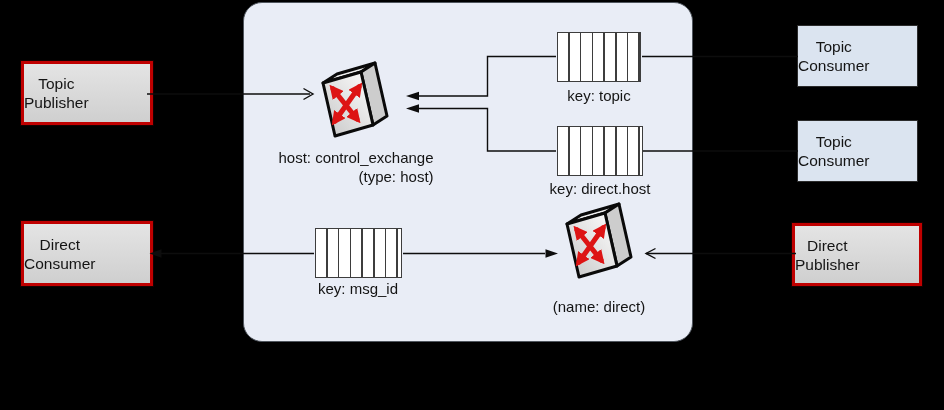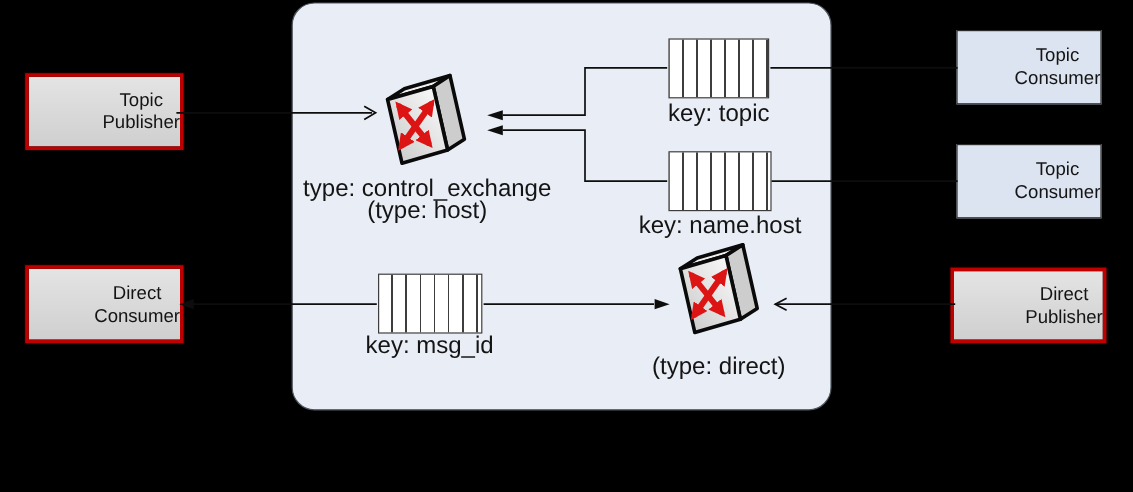--- a/index.html
+++ b/index.html
@@ -9,21 +9,21 @@
     font-family:"Liberation Sans","DejaVu Sans",sans-serif;
   }
   .stage{position:relative;width:944px;height:410px;}
   .broker{
     position:absolute;left:243px;top:2px;width:450px;height:340px;
     box-sizing:border-box;border:1.4px solid var(--broker-border,#50565e);
     border-radius:19px;background:var(--broker-fill,#e9edf6);
   }
   .node{
     position:absolute;box-sizing:border-box;
-    display:flex;align-items:center;justify-content:flex-end;text-align:center;
+    display:flex;align-items:center;justify-content:flex-start;text-align:center;
     color:var(--text,#141414);font-size:15.5px;line-height:19px;
   }
   .node-label{white-space:pre-line;}
   .red-box{
     border:3px solid var(--red-border,#bf0000);
     background:linear-gradient(180deg,var(--gray-fill-top,#e4e4e4),var(--gray-fill-bottom,#cfcfcf));
     box-shadow:0 0 0 1px rgba(40,0,0,.55);
   }
   .blue-box{
     border:1px solid var(--blue-border,#2b2b2b);
@@ -33,22 +33,22 @@
     position:absolute;box-sizing:border-box;
     border:1.5px solid var(--queue-border,#3d3d3d);
     background:
       repeating-linear-gradient(90deg,
         transparent 0px, transparent 10.2px,
         var(--queue-border,#3d3d3d) 10.2px, var(--queue-border,#3d3d3d) 11.71px),
       var(--queue-fill,#fff);
   }
   .q-label,.x-label{
     position:absolute;transform:translateX(-50%);
-    color:var(--text,#141414);font-size:20px;line-height:19px;
-    white-space:nowrap;text-align:center;
+    color:var(--text,#141414);font-size:15px;line-height:19px;
+    white-space:nowrap;text-align:right;
   }
   svg.exchange{position:absolute;overflow:visible;}
   .face{stroke:#0a0a0a;stroke-width:3;stroke-linejoin:round;}
   .top-face{fill:#f0f0f0;}
   .side-face{fill:#cdcdcd;}
   .red-arrow{stroke:var(--exchange-red,#dd1414);stroke-width:5;fill:none;stroke-linecap:round;}
   #connectors{position:absolute;left:0;top:0;pointer-events:none;}
   .ln{stroke:var(--line,#0d0d0d);stroke-width:1.4;fill:none;}
   .head{fill:var(--line,#0d0d0d);stroke:none;}
   .open-head{stroke:var(--line,#0d0d0d);stroke-width:1.4;fill:none;}
@@ -57,21 +57,21 @@
 <body>
 
 <div class="stage">
 
   <div class="broker"></div>
 
   <div class="queue" style="left:557px;top:32px;width:84px;height:50px"></div>
   <div class="q-label" style="left:599px;top:86px">key: topic</div>
 
   <div class="queue" style="left:557px;top:126px;width:86px;height:50px"></div>
-  <div class="q-label" style="left:600px;top:179px">key: name.host</div>
+  <div class="q-label" style="left:600px;top:179px">key: direct.host</div>
 
   <div class="queue" style="left:315px;top:228px;width:87px;height:50px"></div>
   <div class="q-label" style="left:358px;top:279px">key: msg_id</div>
 
   <svg class="exchange" style="left:318px;top:59px" width="72" height="84" viewBox="0 0 72 84">
     <defs>
       <linearGradient id="f1" x1="1" y1="0" x2="0" y2="1">
         <stop offset="0" stop-color="#ffffff"></stop>
           <stop offset="1" stop-color="#c6c6c6"></stop>
       </linearGradient>
@@ -79,42 +79,42 @@
         <path d="M0,0 L10,5 L0,10 z" fill="#dd1414"></path>
       </marker>
     </defs>
     <polygon class="face top-face" points="5,24 43,13 57,4 19,15"></polygon>
     <polygon class="face side-face" points="43,13 55,66 69,57 57,4"></polygon>
     <polygon class="face" points="5,24 43,13 55,66 17,77" fill="url(#f1)"></polygon>
     <path class="red-arrow" d="M15,30 L39,60" marker-start="url(#h1)" marker-end="url(#h1)"></path>
     <path class="red-arrow" d="M17,62 L41,28" marker-start="url(#h1)" marker-end="url(#h1)"></path>
   </svg>
   <div class="x-label" style="left:356px;top:148px">
-    <div>type: control_exchange</div>
+    <div>host: control_exchange</div>
     <div>(type: host)</div>
   </div>
 
   <svg class="exchange" style="left:562px;top:200px" width="72" height="84" viewBox="0 0 72 84">
     <defs>
       <linearGradient id="f2" x1="1" y1="0" x2="0" y2="1">
         <stop offset="0" stop-color="#ffffff"></stop>
           <stop offset="1" stop-color="#c6c6c6"></stop>
       </linearGradient>
       <marker id="h2" viewBox="0 0 10 10" refX="6" refY="5" markerWidth="2.8" markerHeight="2.8" orient="auto-start-reverse">
         <path d="M0,0 L10,5 L0,10 z" fill="#dd1414"></path>
       </marker>
     </defs>
     <polygon class="face top-face" points="5,24 43,13 57,4 19,15"></polygon>
     <polygon class="face side-face" points="43,13 55,66 69,57 57,4"></polygon>
     <polygon class="face" points="5,24 43,13 55,66 17,77" fill="url(#f2)"></polygon>
     <path class="red-arrow" d="M15,30 L39,60" marker-start="url(#h2)" marker-end="url(#h2)"></path>
     <path class="red-arrow" d="M17,62 L41,28" marker-start="url(#h2)" marker-end="url(#h2)"></path>
   </svg>
   <div class="x-label" style="left:599px;top:297px">
-    <div>(type: direct)</div>
+    <div>(name: direct)</div>
   </div>
 
   <div class="node red-box" style="left:21px;top:61px;width:132px;height:64px">
     <span class="node-label">Topic
 Publisher</span>
   </div>
 
   <div class="node red-box" style="left:21px;top:221px;width:132px;height:65px">
     <span class="node-label">Direct
 Consumer</span>

